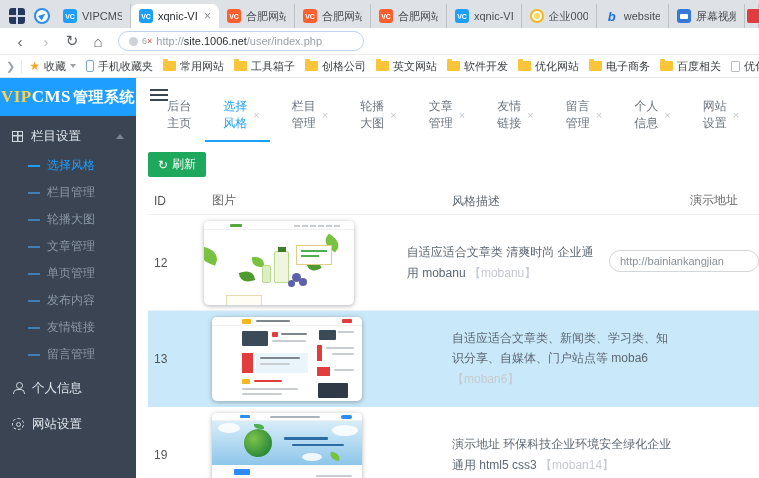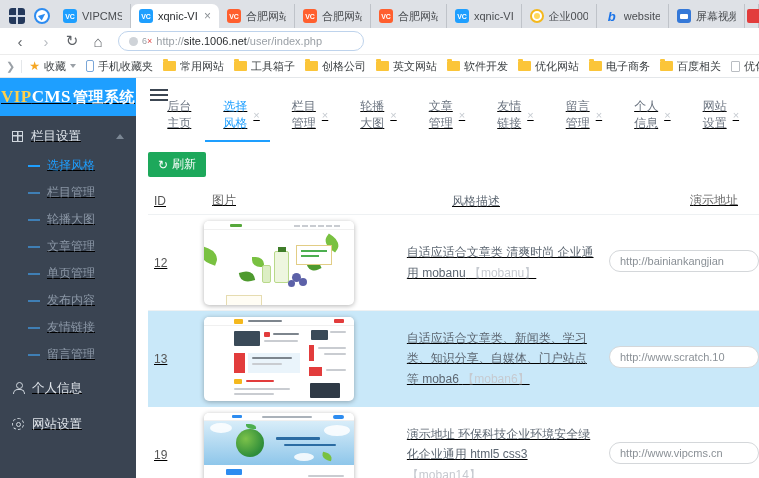--- a/index.html
+++ b/index.html
@@ -38,21 +38,21 @@
   .bm { display:flex; align-items:center; gap:4px; padding:0 3px; white-space:nowrap; }
   .bm-toggle { color:#9aa0a6; font-size:11px; border-right:1px solid #e4e7ea; padding-right:6px; }
   .star { color:#f5a623; font-size:12px; }
   .caret-dn { width:0; height:0; border-left:3px solid transparent; border-right:3px solid transparent; border-top:4px solid #9aa0a6; }
   .phone { width:8px; height:12px; border:1px solid #7aa6d8; border-radius:2px; }
   .folder { width:13px; height:10px; background:#fbc539; border-radius:1px; position:relative; }
   .folder::before { content:""; position:absolute; top:-2px; left:0; width:5px; height:2px; background:#fbc539; border-radius:1px 1px 0 0; }
   .docic { width:9px; height:11px; border:1px solid #b9bdc2; border-radius:1px; background:#fff; }
 
   
-  .page { display:flex; height:400px;text-decoration:underline; }
+  .page { display:flex; height:400px; }
   .sidebar { width:136px; min-width:136px; background:#3a4452; display:flex; flex-direction:column; }
   .brand { height:38px; background:#1e9fff; display:flex; align-items:center; justify-content:center; font-size:15px; font-weight:bold; color:#fff; letter-spacing:.5px; }
   .brand .vip { color:#ffd04c; font-family:"Liberation Serif", serif; font-size:17px; }
   .brand .cms { color:#fff; font-family:"Liberation Serif", serif; font-size:17px; margin-right:2px; }
   .m-group { height:32px; display:flex; align-items:center; gap:8px; padding:0 12px; color:#dfe4ea; font-size:12.5px; margin-top:4px; }
   .m-group .grow { flex:1; }
   .tri-up { width:0; height:0; border-left:4px solid transparent; border-right:4px solid transparent; border-bottom:5px solid #7b8794; }
   .m-sub { height:27px; display:flex; align-items:center; gap:7px; padding:0 12px 0 28px; font-size:12px; color:#8b97a6; }
   .m-sub .dash { width:12px; height:2px; background:#3f7fb5; }
   .m-sub.active { color:#1e9fff; } .m-sub.active .dash { background:#1e9fff; }
@@ -400,21 +400,20 @@
               <div class="abs bar" style="right:8px;top:14px;width:16px;"></div>
               <div class="abs nr-redblock" style="right:40px;top:28px;width:5px;height:16px;"></div>
               <div class="abs bar" style="right:8px;top:30px;width:28px;"></div>
               <div class="abs bar" style="right:8px;top:36px;width:22px;"></div>
               <div class="abs nr-redblock" style="right:32px;top:50px;width:13px;height:9px;"></div>
               <div class="abs bar" style="right:8px;top:52px;width:20px;"></div>
               <div class="abs nr-thumb" style="right:14px;top:66px;width:30px;height:15px;background:#2f3a46;"></div>
             </div>
           </div>
           <div class="col-desc"><span>自适应适合文章类、新闻类、学习类、知识分享、自媒体、门户站点等 moba6</span> <span class="tag">【moban6】</span></div>
-          <div class="col-url"><span class="url-pill">http://www.scratch.10</span></div>
         </div>
 
         <div class="trow">
           <div class="col-id">19</div>
           <div class="col-img">
             <div class="thumb">
               <div class="abs eb-bar"></div>
                 <div class="abs eb-logo"></div>
                 <div class="abs eb-btn"></div>
               <div class="abs bar" style="top:3px;left:58px;width:50px;background:#aab2ba;"></div>
@@ -426,18 +425,17 @@
               <div class="abs eb-txt" style="left:72px;top:24px;width:44px;"></div>
               <div class="abs eb-txt" style="left:80px;top:31px;width:52px;height:2.5px;"></div>
               <div class="abs leaf" style="left:118px;top:40px;width:10px;height:7px;transform:rotate(15deg);"></div>
               <div class="abs eb-thumbbox" style="left:22px;top:56px;width:16px;height:6px;background:#2d8cf0;"></div>
 
               <div class="abs bar" style="right:10px;top:62px;width:36px;"></div>
 
             </div>
           </div>
           <div class="col-desc"><span>演示地址 环保科技企业环境安全绿化企业通用 html5 css3</span> <span class="tag">【moban14】</span></div>
-          <div class="col-url"><span class="url-pill">http://www.vipcms.cn</span></div>
         </div>
       </div>
     </div>
   </div>
 </div>
 
 </body></html>

